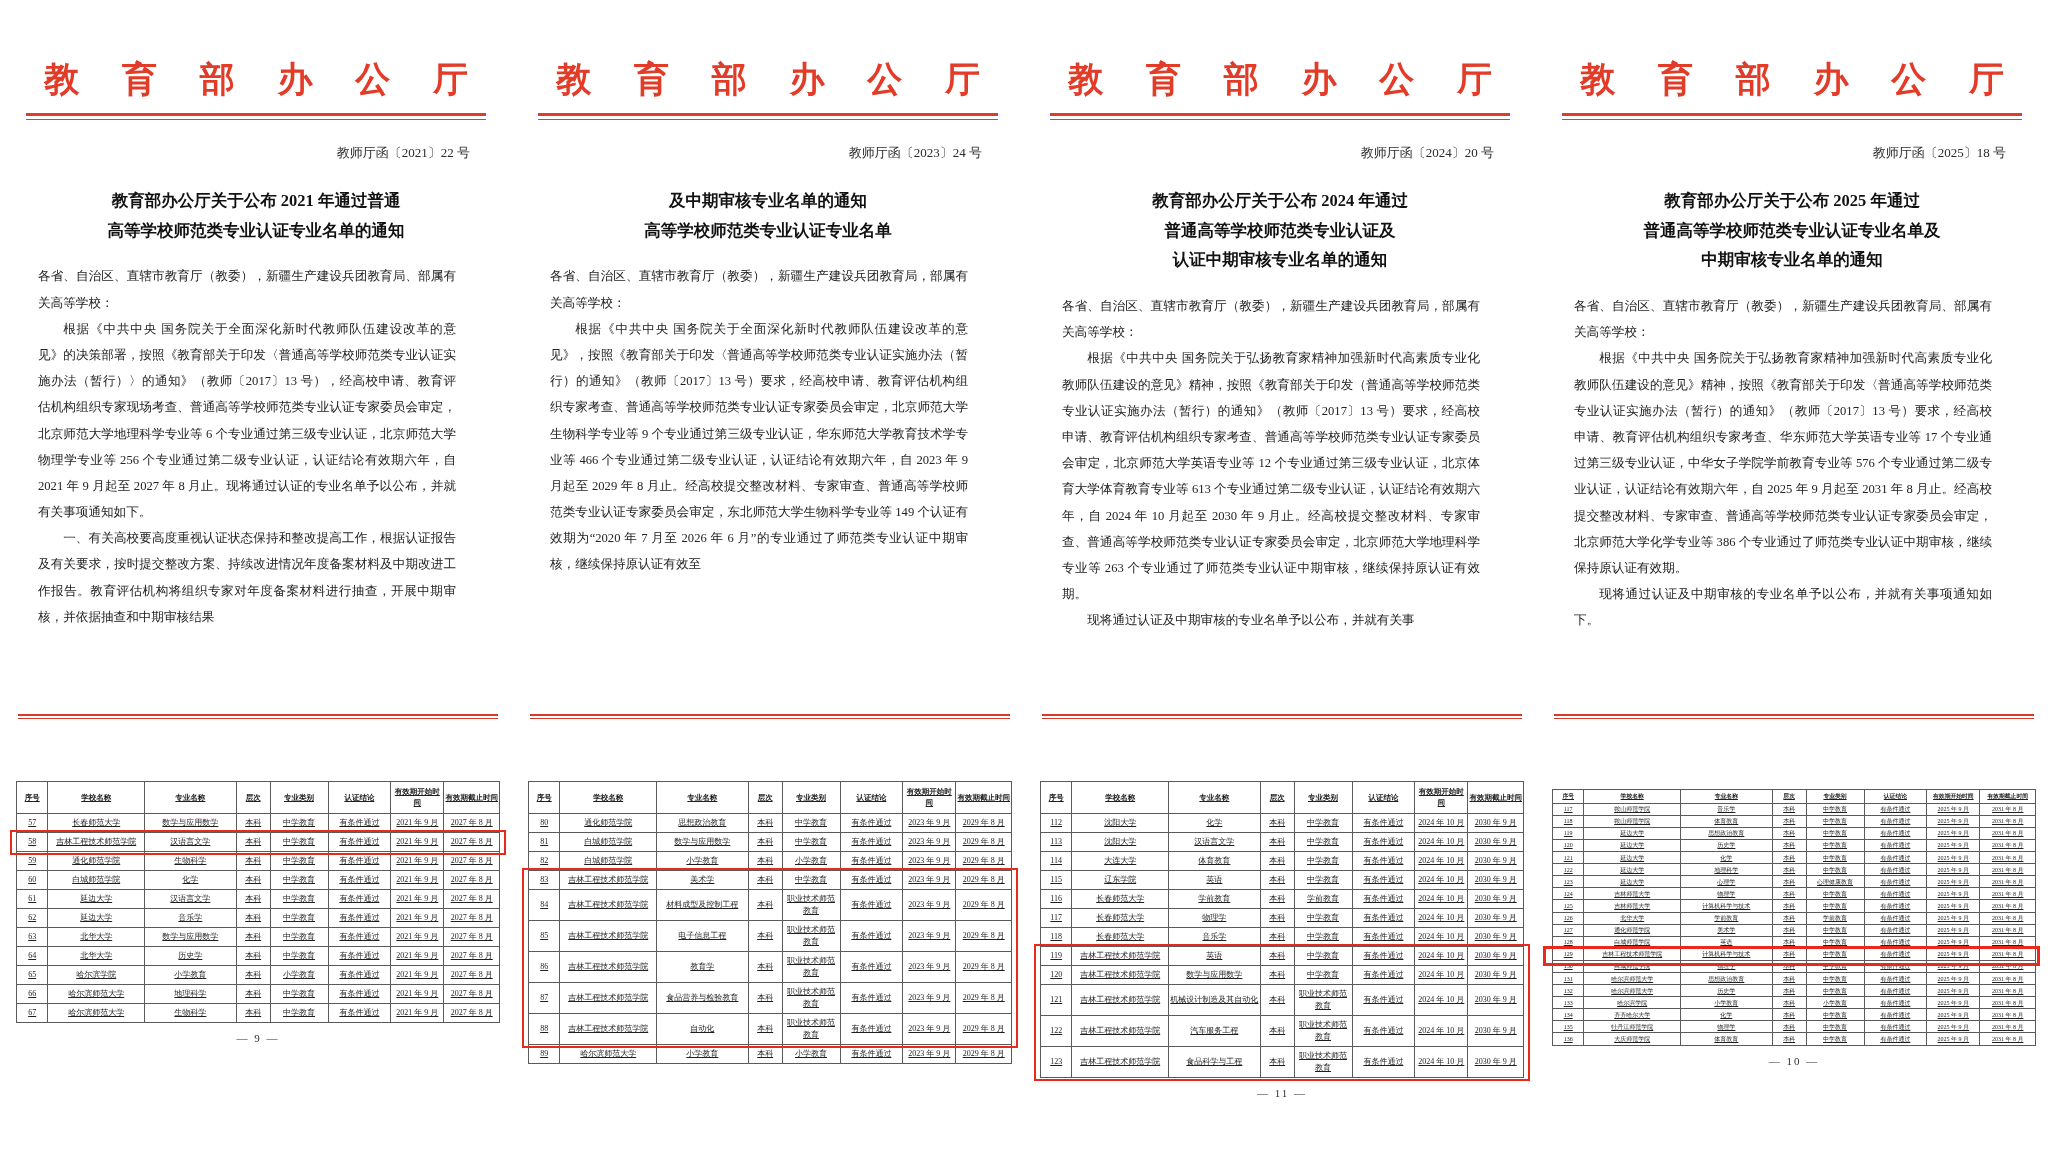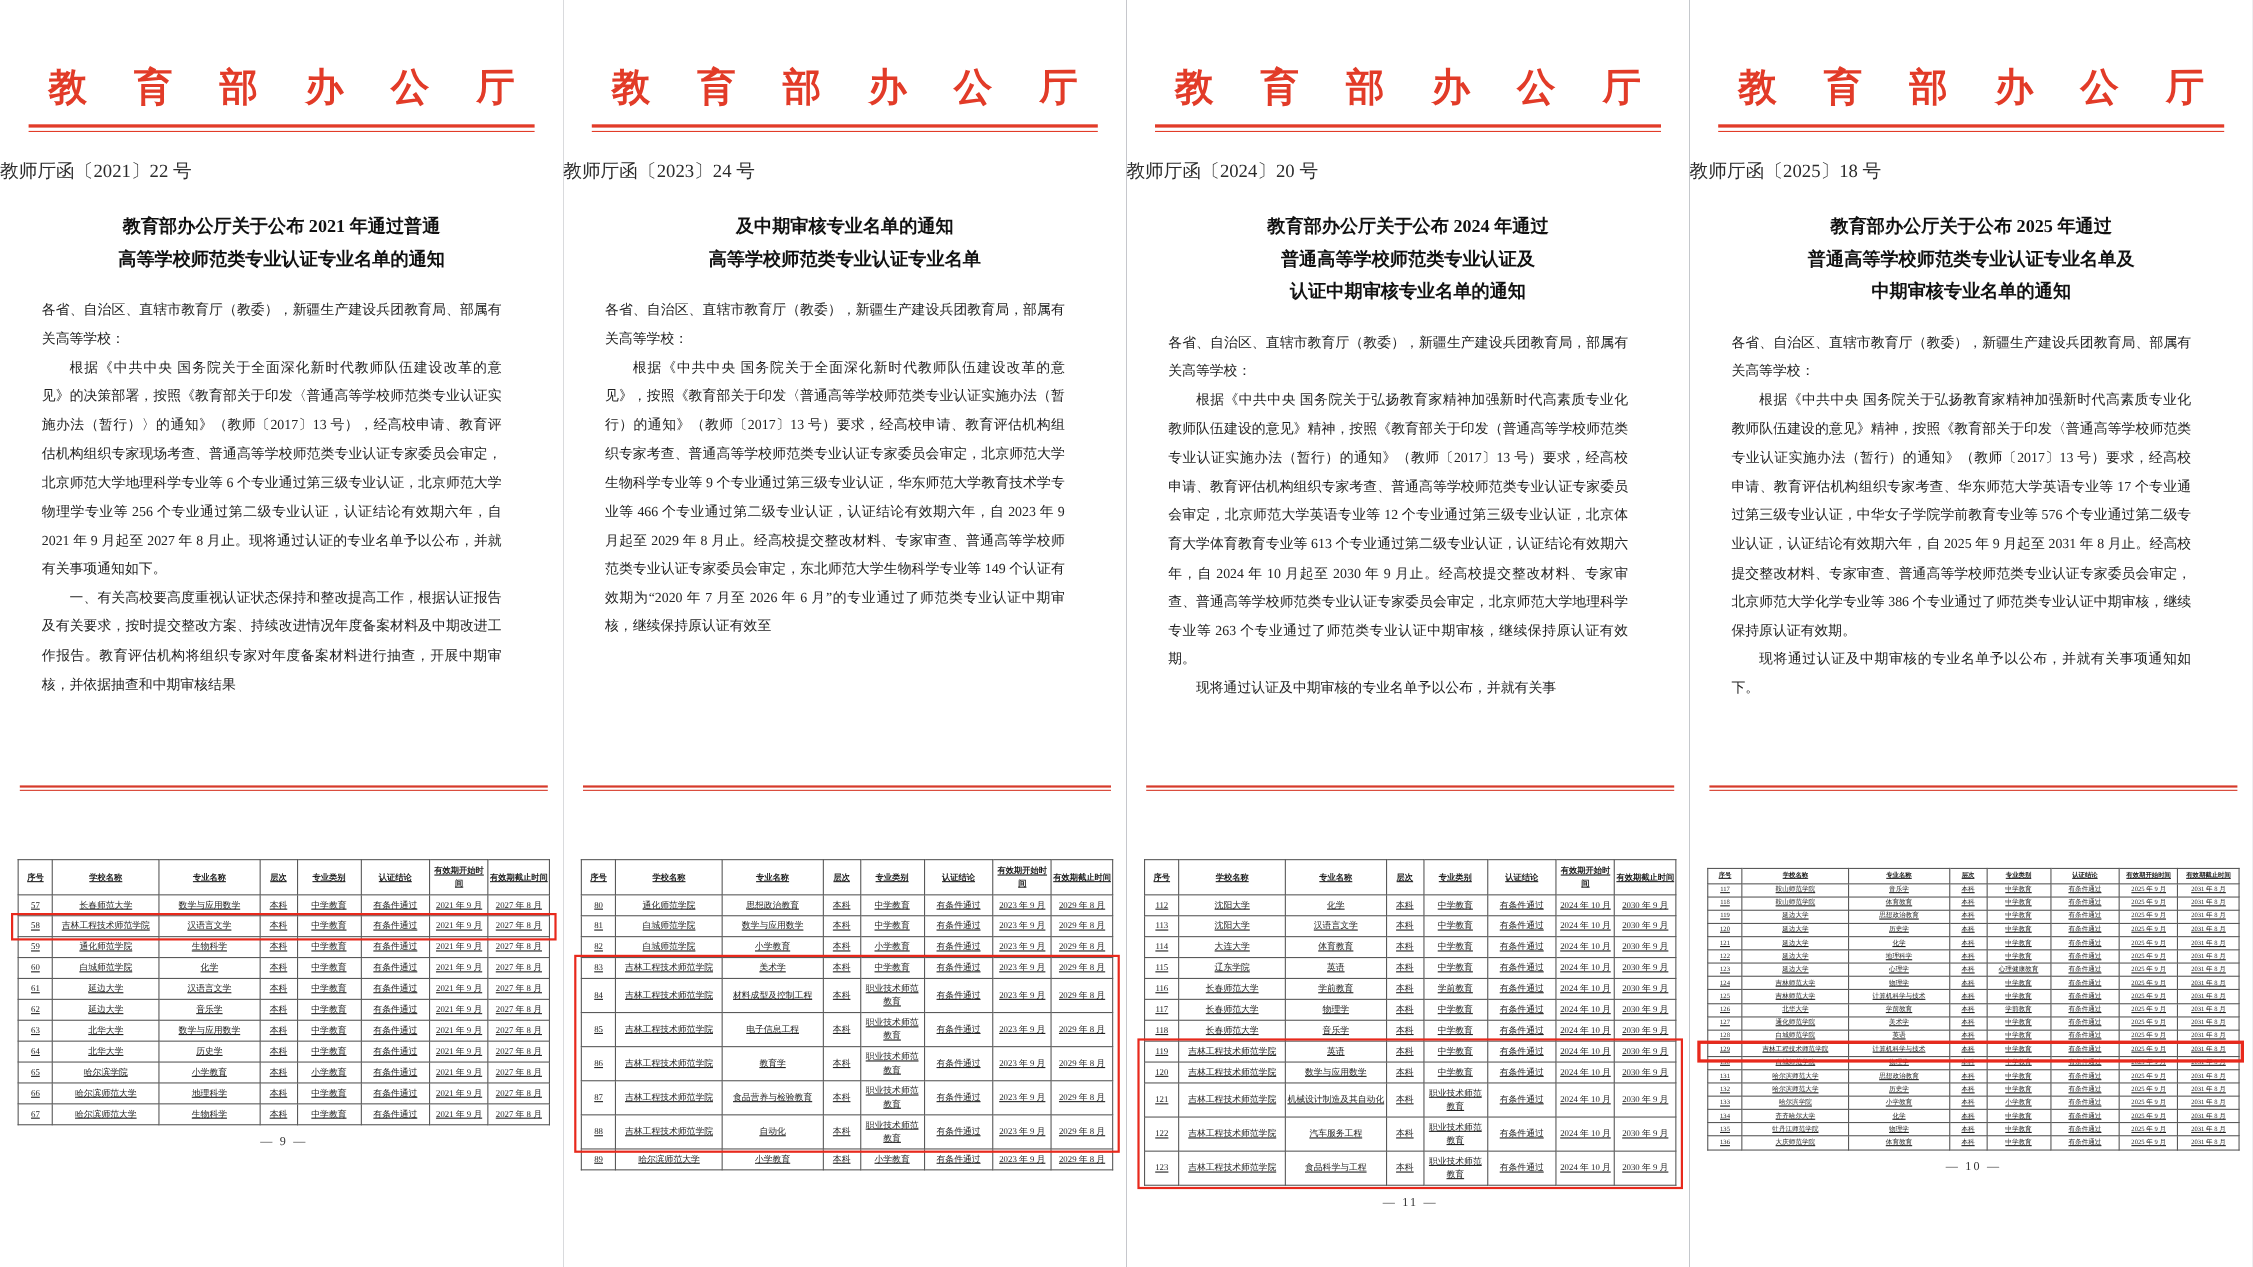--- a/index.html
+++ b/index.html
@@ -1,35 +1,35 @@
 <!DOCTYPE html>
 <html style="--red: #e23b28; --rule-red: #d63a2a; --hl-red: #e8291c;"><head>
 <meta charset="utf-8">
 <style>
   html,body{margin:0;padding:0;}
   body{
     width:2048px;height:1152px;background:#ffffff;overflow:hidden;
     font-family:"Liberation Serif","DejaVu Serif",serif;
   }
-  .sheet{display:flex;width:1872px;height:1152px;background:#0f172a;}
+  .sheet{display:flex;width:1872px;height:1152px;background:#14b8a6;}
   .page{
     width:512px;height:1152px;position:relative;background:#fff;color:#1f1f1f;
     flex:0 0 512px;
   }
   .letterhead{
     margin-top:56px;text-align:center;color:var(--red,#e23b28);
     font-size:35px;font-weight:bold;letter-spacing:17px;text-indent:17px;
     white-space:nowrap;
   }
   .head-rule{
     margin:10px 26px 0 26px;height:3px;
     border-top:3px solid var(--red,#e23b28);
     border-bottom:1px solid var(--red,#e23b28);
   }
-  .doc-no{margin:24px 42px 0 0;text-align:left;font-size:17px;color:#2a2a2a;}
+  .doc-no{margin:24px 42px 0 0;text-align:right;font-size:13px;color:#2a2a2a;}
   .title{margin-top:24px;text-align:center;font-weight:bold;font-size:16.5px;line-height:1.8;color:#111;}
   .body-text{margin:18px 56px 0 38px;font-size:12.6px;line-height:2.08;text-align:justify;color:#222;}
   .body-text p{margin:0;}
   .body-text p.ind{text-indent:2em;}
   .attach{position:absolute;top:714px;left:16px;right:12px;}
   .mid-rule{
     height:2px;margin:0 2px;
     border-top:2px solid var(--rule-red,#d63a2a);
     border-bottom:1px solid var(--rule-red,#d63a2a);
   }

